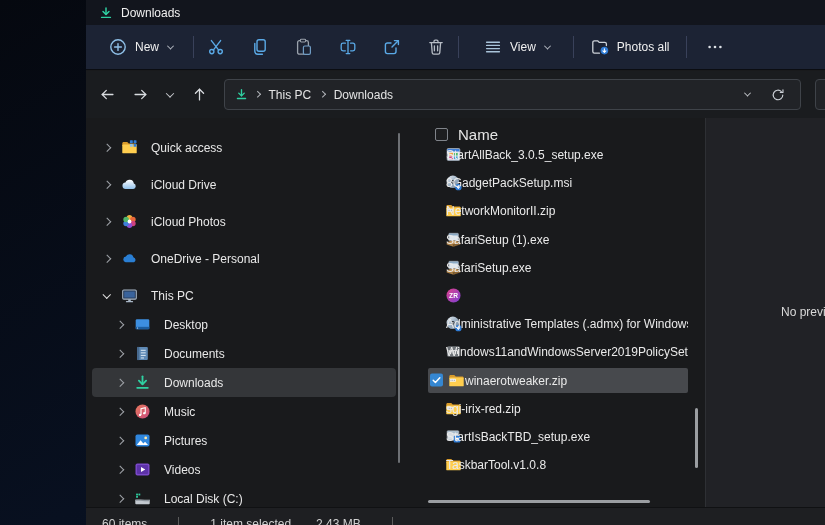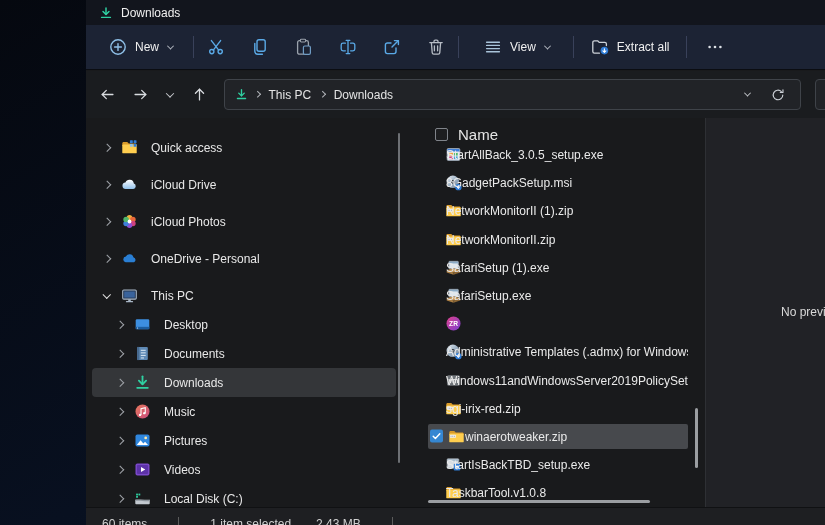--- a/index.html
+++ b/index.html
@@ -204,21 +204,21 @@
     </button>
     <div class="tb-sep" style="margin-left:15px"></div>
     <button class="tbtn" style="margin-left:8px">
       <span class="icn">
           <svg viewBox="0 0 20 20" fill="none">
             <path d="M16.4 8.6V7a1.6 1.6 0 0 0-1.6-1.6H9.2L7.6 3.8H4.4A1.6 1.6 0 0 0 2.8 5.4v9.2a1.6 1.6 0 0 0 1.6 1.6h5" stroke="#cdd2d8" stroke-width="1.3" stroke-linecap="round" stroke-linejoin="round"></path>
             <circle cx="14.4" cy="13.6" r="3.8" fill="#2f7cd6"></circle>
             <path d="M14.4 11.8v3.4M12.9 13.8l1.5 1.5 1.5-1.5" stroke="#fff" stroke-width="1.1" stroke-linecap="round" stroke-linejoin="round"></path>
           </svg>
         </span>
-      <span>Extract all</span>
+      <span>Photos all</span>
     </button>
     <div class="tb-sep" style="margin-left:8px"></div>
     <button class="tbtn icon-btn" style="margin-left:6px">
         <span class="icn">
           <svg viewBox="0 0 20 20" fill="#dde1e6">
             <circle cx="4.6" cy="10" r="1.3"></circle>
             <circle cx="10" cy="10" r="1.3"></circle>
             <circle cx="15.4" cy="10" r="1.3"></circle>
           </svg>
         </span>
@@ -509,31 +509,20 @@
           </div>
           <div class="file-row">
             <span class="icn">
               <svg viewBox="0 0 16 16">
                 <path d="M1.2 4.2c0-.7.6-1.3 1.3-1.3h3.4l1.4 1.4h6.2c.7 0 1.3.6 1.3 1.3v.7H1.2z" fill="#d99b2b"></path>
                 <rect x="1.2" y="5.1" width="13.6" height="8.4" rx="1.1" fill="#ffce4f"></rect>
                 <rect x="1.8" y="6.4" width="5.6" height="2.8" rx="0.6" fill="#f2f2f2"></rect>
                 <path d="M2.4 7.8h4.4" stroke="#8a8a8a" stroke-width="0.7" stroke-dasharray="0.9 0.7" fill="none"></path>
               </svg>
             </span>
-            <span class="file-label">NetworkMonitorII (1).zip</span>
-          </div>
-          <div class="file-row">
-            <span class="icn">
-              <svg viewBox="0 0 16 16">
-                <path d="M1.2 4.2c0-.7.6-1.3 1.3-1.3h3.4l1.4 1.4h6.2c.7 0 1.3.6 1.3 1.3v.7H1.2z" fill="#d99b2b"></path>
-                <rect x="1.2" y="5.1" width="13.6" height="8.4" rx="1.1" fill="#ffce4f"></rect>
-                <rect x="1.8" y="6.4" width="5.6" height="2.8" rx="0.6" fill="#f2f2f2"></rect>
-                <path d="M2.4 7.8h4.4" stroke="#8a8a8a" stroke-width="0.7" stroke-dasharray="0.9 0.7" fill="none"></path>
-              </svg>
-            </span>
             <span class="file-label">NetworkMonitorII.zip</span>
           </div>
           <div class="file-row">
             <span class="icn">
               <svg viewBox="0 0 16 16">
                 <rect x="3.6" y="2.2" width="9" height="7" rx="0.8" fill="#dfe7ee" stroke="#8795a3" stroke-width="0.8"></rect>
                 <rect x="4" y="2.6" width="8.2" height="1.6" fill="#8aa9c4"></rect>
                 <path d="M1.6 10.6 8 8.6l6.4 2-6.4 2.2z" fill="#c89858"></path>
                 <path d="M1.6 10.6v2l6.4 2.2v-2.2z" fill="#a87c42"></path>
                 <path d="M14.4 10.6v2l-6.4 2.2v-2.2z" fill="#8a6534"></path>
@@ -588,46 +577,46 @@
           </div>
           <div class="file-row">
             <span class="icn">
               <svg viewBox="0 0 16 16">
                 <rect x="1.8" y="3" width="12.4" height="10" rx="1.6" fill="#70757a"></rect>
                 <text x="8" y="10.6" text-anchor="middle" font-size="6.4" font-weight="bold" fill="#f2f2f2" font-family="Liberation Sans, sans-serif">vm</text>
               </svg>
             </span>
             <span class="file-label">Windows11andWindowsServer2019PolicySetting</span>
           </div>
-          <div class="file-row">
+          <div class="file-row sel">
+            <span class="row-check">
+              <svg viewBox="0 0 12 12" fill="none" stroke="#fff" stroke-width="1.6" stroke-linecap="round" stroke-linejoin="round">
+                <path d="M2.4 6.3 4.8 8.7 9.6 3.6"></path>
+              </svg>
+            </span>
             <span class="icn">
               <svg viewBox="0 0 16 16">
                 <path d="M1.2 4.2c0-.7.6-1.3 1.3-1.3h3.4l1.4 1.4h6.2c.7 0 1.3.6 1.3 1.3v.7H1.2z" fill="#d99b2b"></path>
                 <rect x="1.2" y="5.1" width="13.6" height="8.4" rx="1.1" fill="#ffce4f"></rect>
                 <rect x="1.8" y="6.4" width="5.6" height="2.8" rx="0.6" fill="#f2f2f2"></rect>
                 <path d="M2.4 7.8h4.4" stroke="#8a8a8a" stroke-width="0.7" stroke-dasharray="0.9 0.7" fill="none"></path>
               </svg>
             </span>
-            <span class="file-label">sgi-irix-red.zip</span>
-          </div>
-          <div class="file-row sel">
-            <span class="row-check">
-              <svg viewBox="0 0 12 12" fill="none" stroke="#fff" stroke-width="1.6" stroke-linecap="round" stroke-linejoin="round">
-                <path d="M2.4 6.3 4.8 8.7 9.6 3.6"></path>
-              </svg>
-            </span>
+            <span class="file-label">winaerotweaker.zip</span>
+          </div>
+          <div class="file-row">
             <span class="icn">
               <svg viewBox="0 0 16 16">
                 <path d="M1.2 4.2c0-.7.6-1.3 1.3-1.3h3.4l1.4 1.4h6.2c.7 0 1.3.6 1.3 1.3v.7H1.2z" fill="#d99b2b"></path>
                 <rect x="1.2" y="5.1" width="13.6" height="8.4" rx="1.1" fill="#ffce4f"></rect>
                 <rect x="1.8" y="6.4" width="5.6" height="2.8" rx="0.6" fill="#f2f2f2"></rect>
                 <path d="M2.4 7.8h4.4" stroke="#8a8a8a" stroke-width="0.7" stroke-dasharray="0.9 0.7" fill="none"></path>
               </svg>
             </span>
-            <span class="file-label">winaerotweaker.zip</span>
+            <span class="file-label">sgi-irix-red.zip</span>
           </div>
           <div class="file-row">
             <span class="icn">
               <svg viewBox="0 0 16 16">
                 <rect x="2" y="2.6" width="11" height="9" rx="0.8" fill="#d7dde3" stroke="#8a9199" stroke-width="0.8"></rect>
                 <rect x="2.4" y="3" width="10.2" height="1.8" fill="#a8bccd"></rect>
                 <rect x="8.2" y="7.4" width="6.2" height="6.2" rx="1" fill="#2f7cd6"></rect>
                 <path d="M11.3 12.2V9.3M9.9 10.6l1.4-1.4 1.4 1.4" stroke="#fff" stroke-width="1" fill="none" stroke-linecap="round" stroke-linejoin="round"></path>
               </svg>
             </span>

